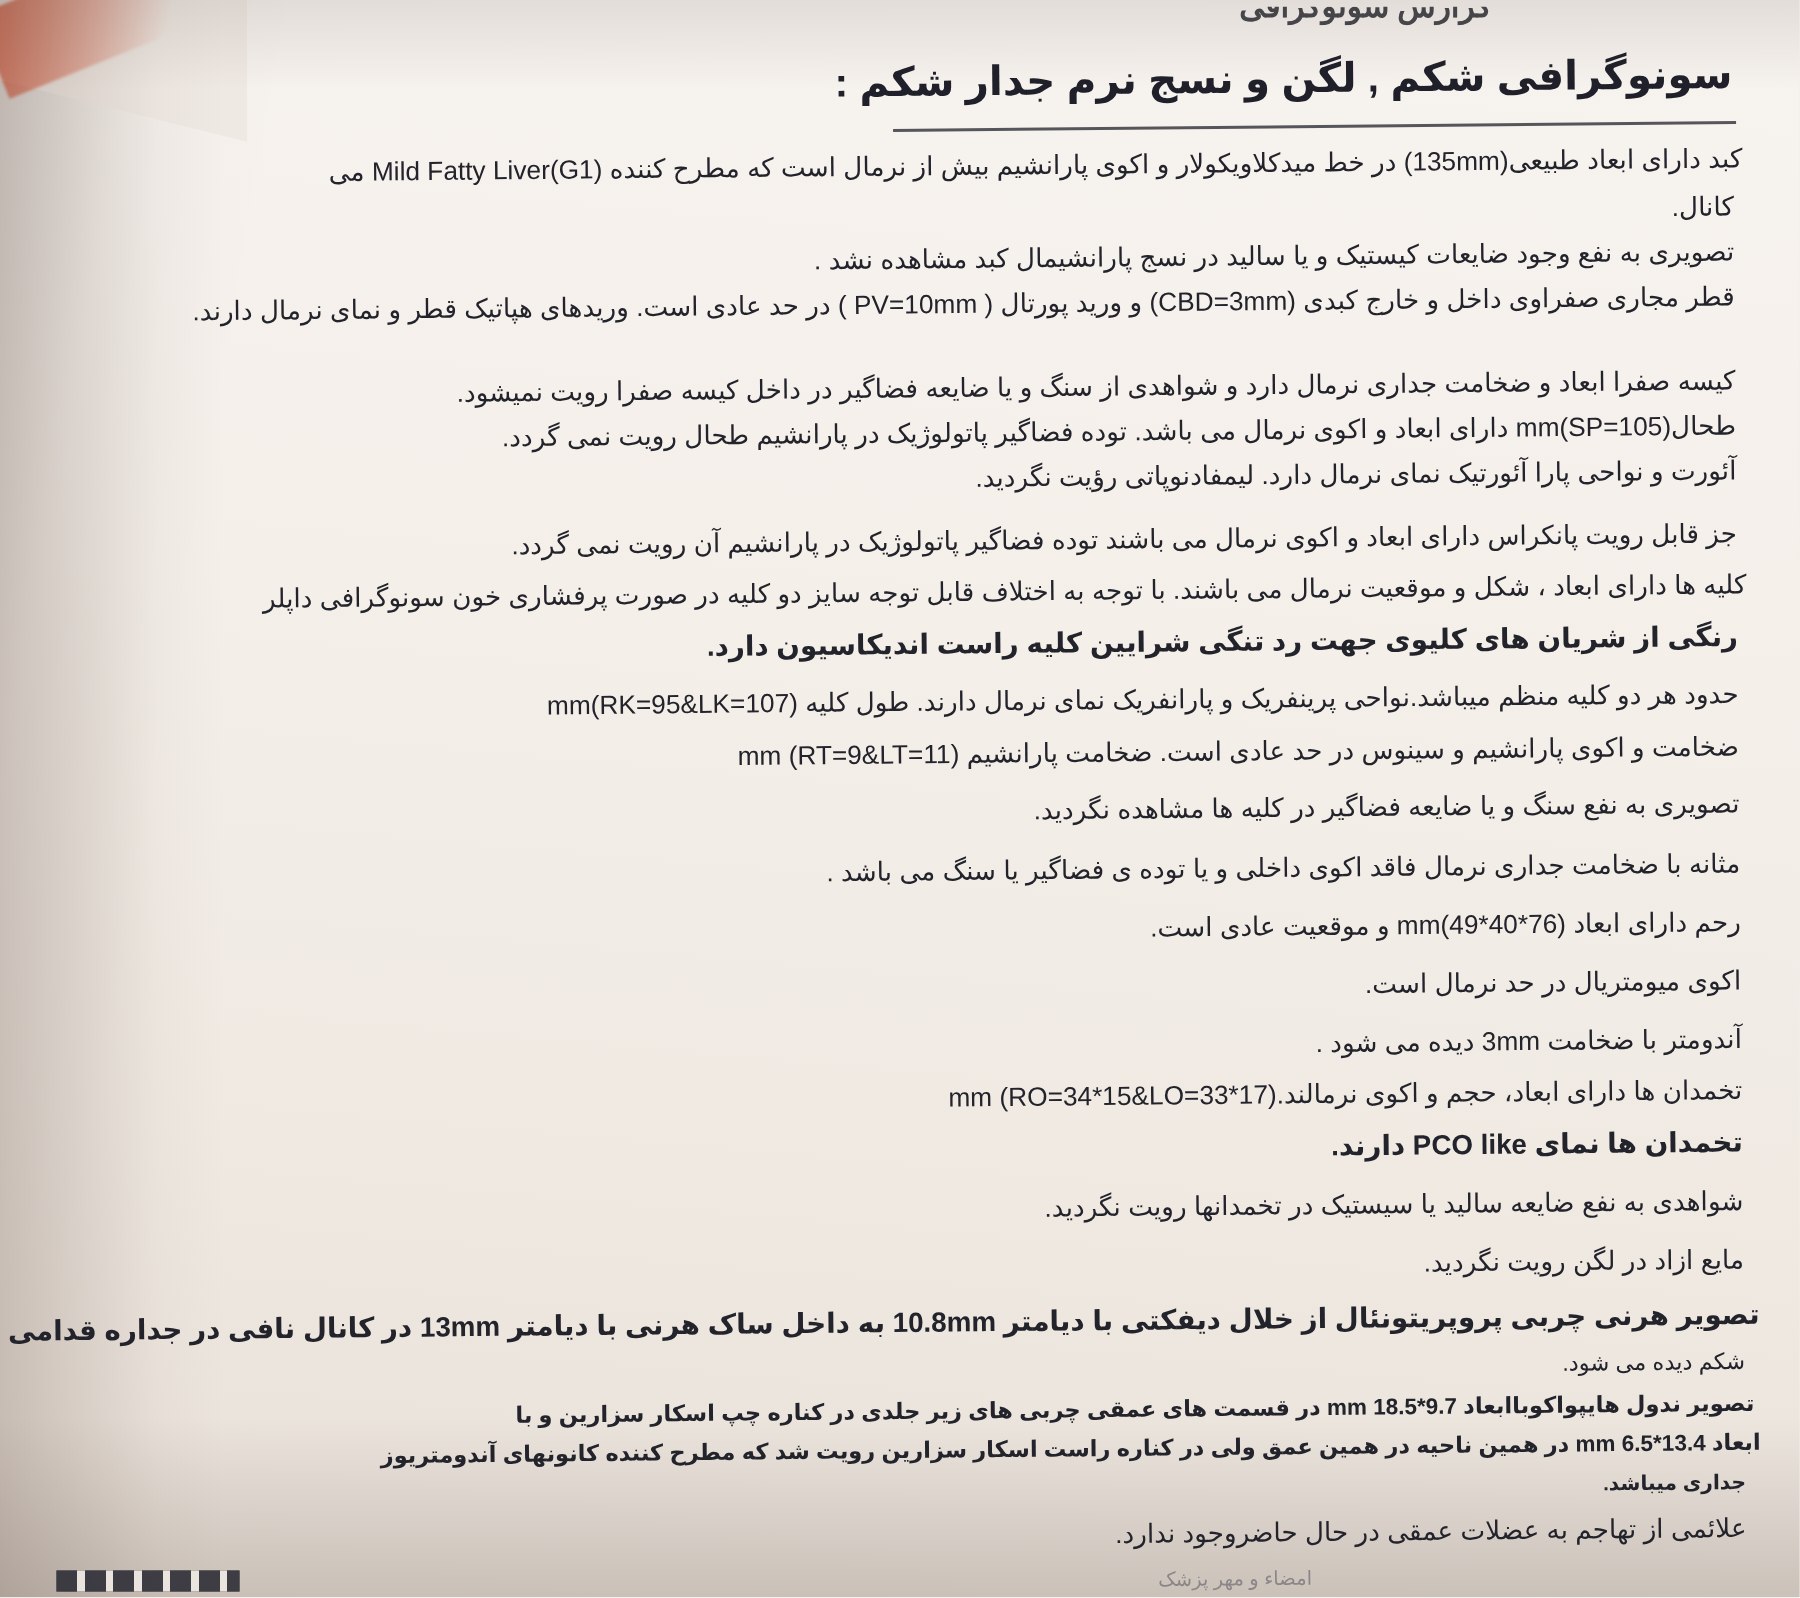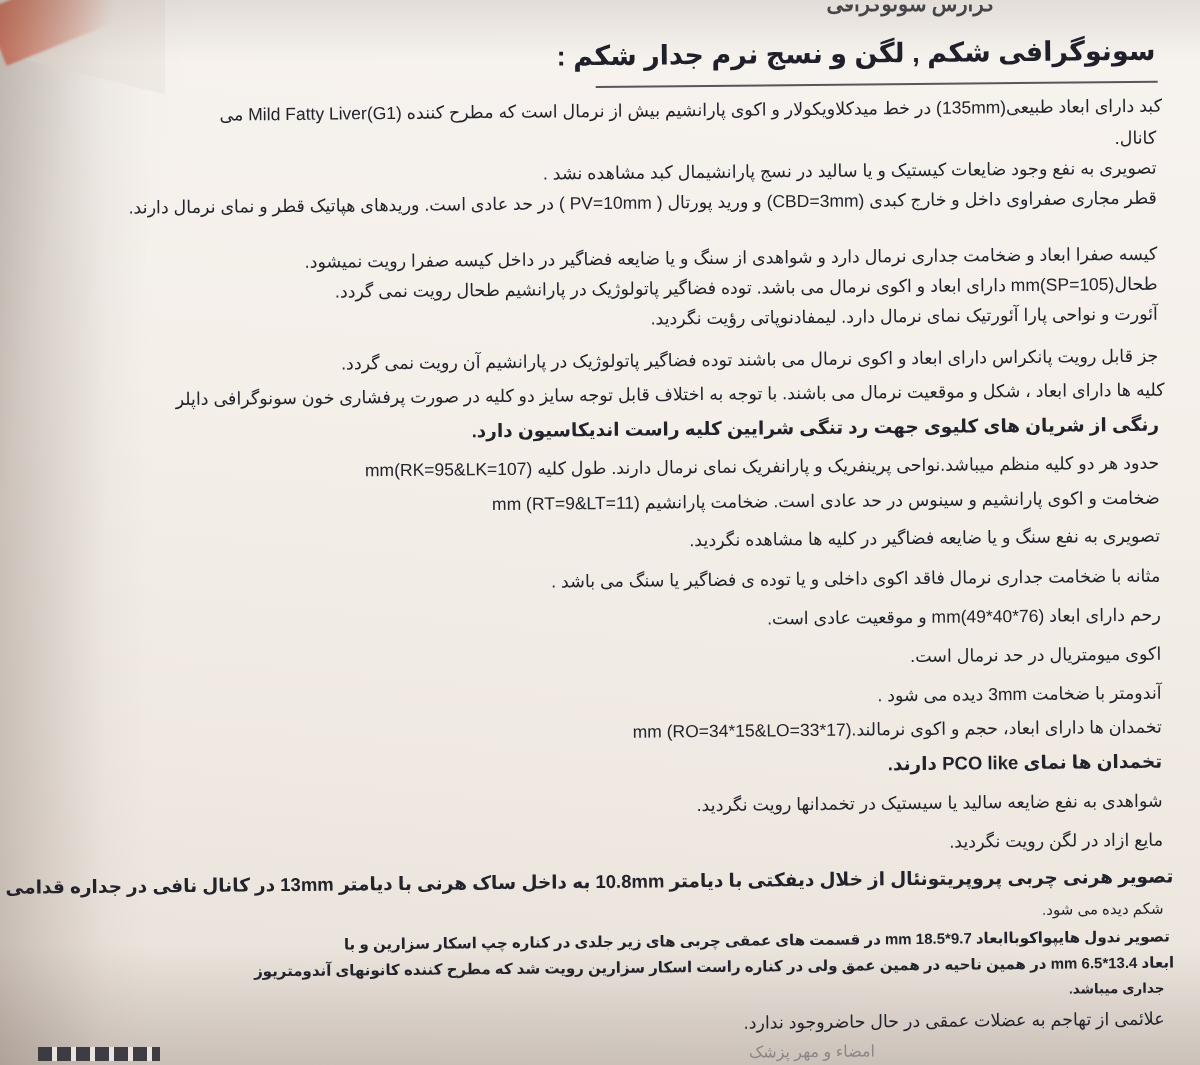--- a/index.html
+++ b/index.html
@@ -140,21 +140,21 @@
     content: "";
     position: absolute;
     left: 0; top: 0;
     width: 100%; height: 100%;
     background: repeating-linear-gradient(90deg, #2f2f38 0 14px, #efe9e3 14px 19px);
   }
   .footer-faint {
     position: absolute;
     bottom: 2px;
     right: 330px;
-    font-size: 16px;
+    font-size: 13px;
     color: #555560;
     opacity: 0.55;
     white-space: nowrap;
     font-family: "Liberation Sans", "DejaVu Sans", sans-serif;
   }
 </style>
 </head>
 <body>
 
 <div id="page">

